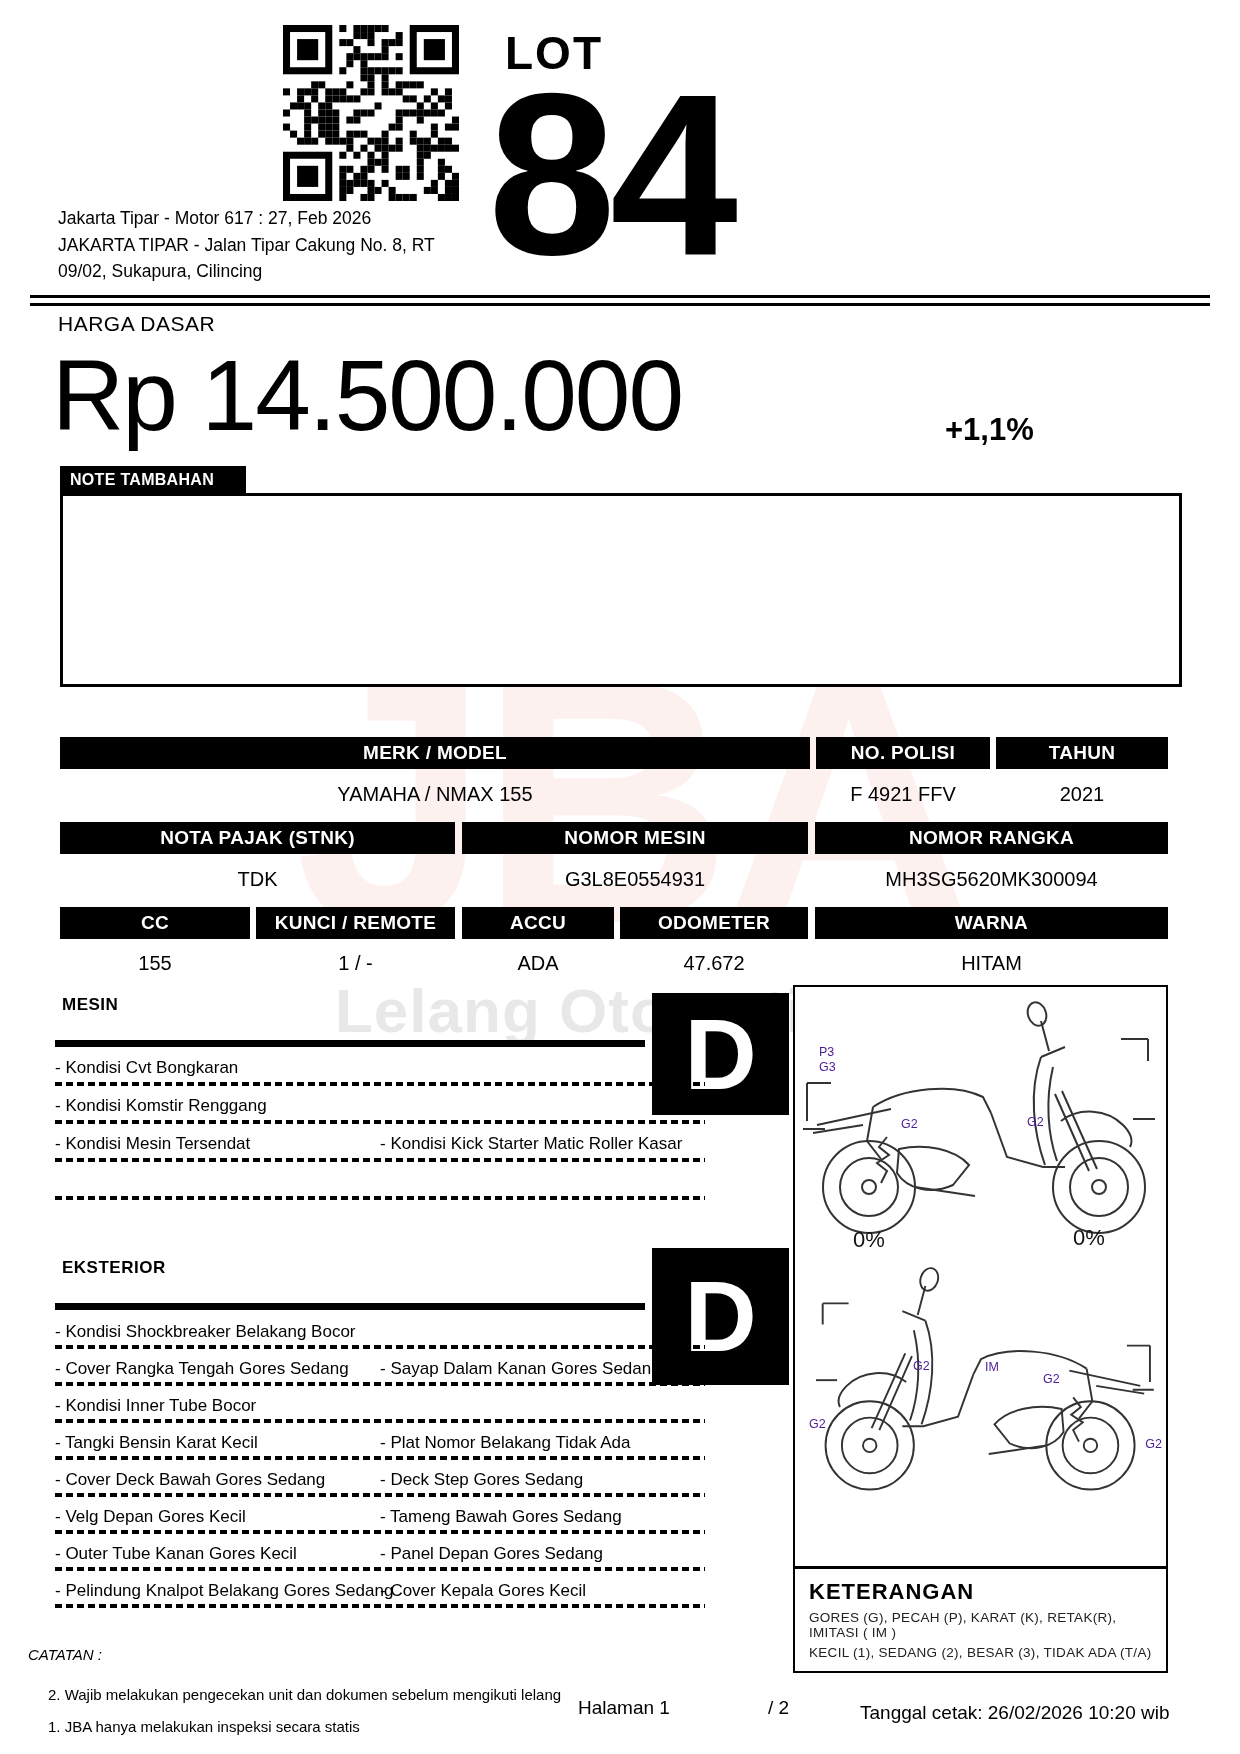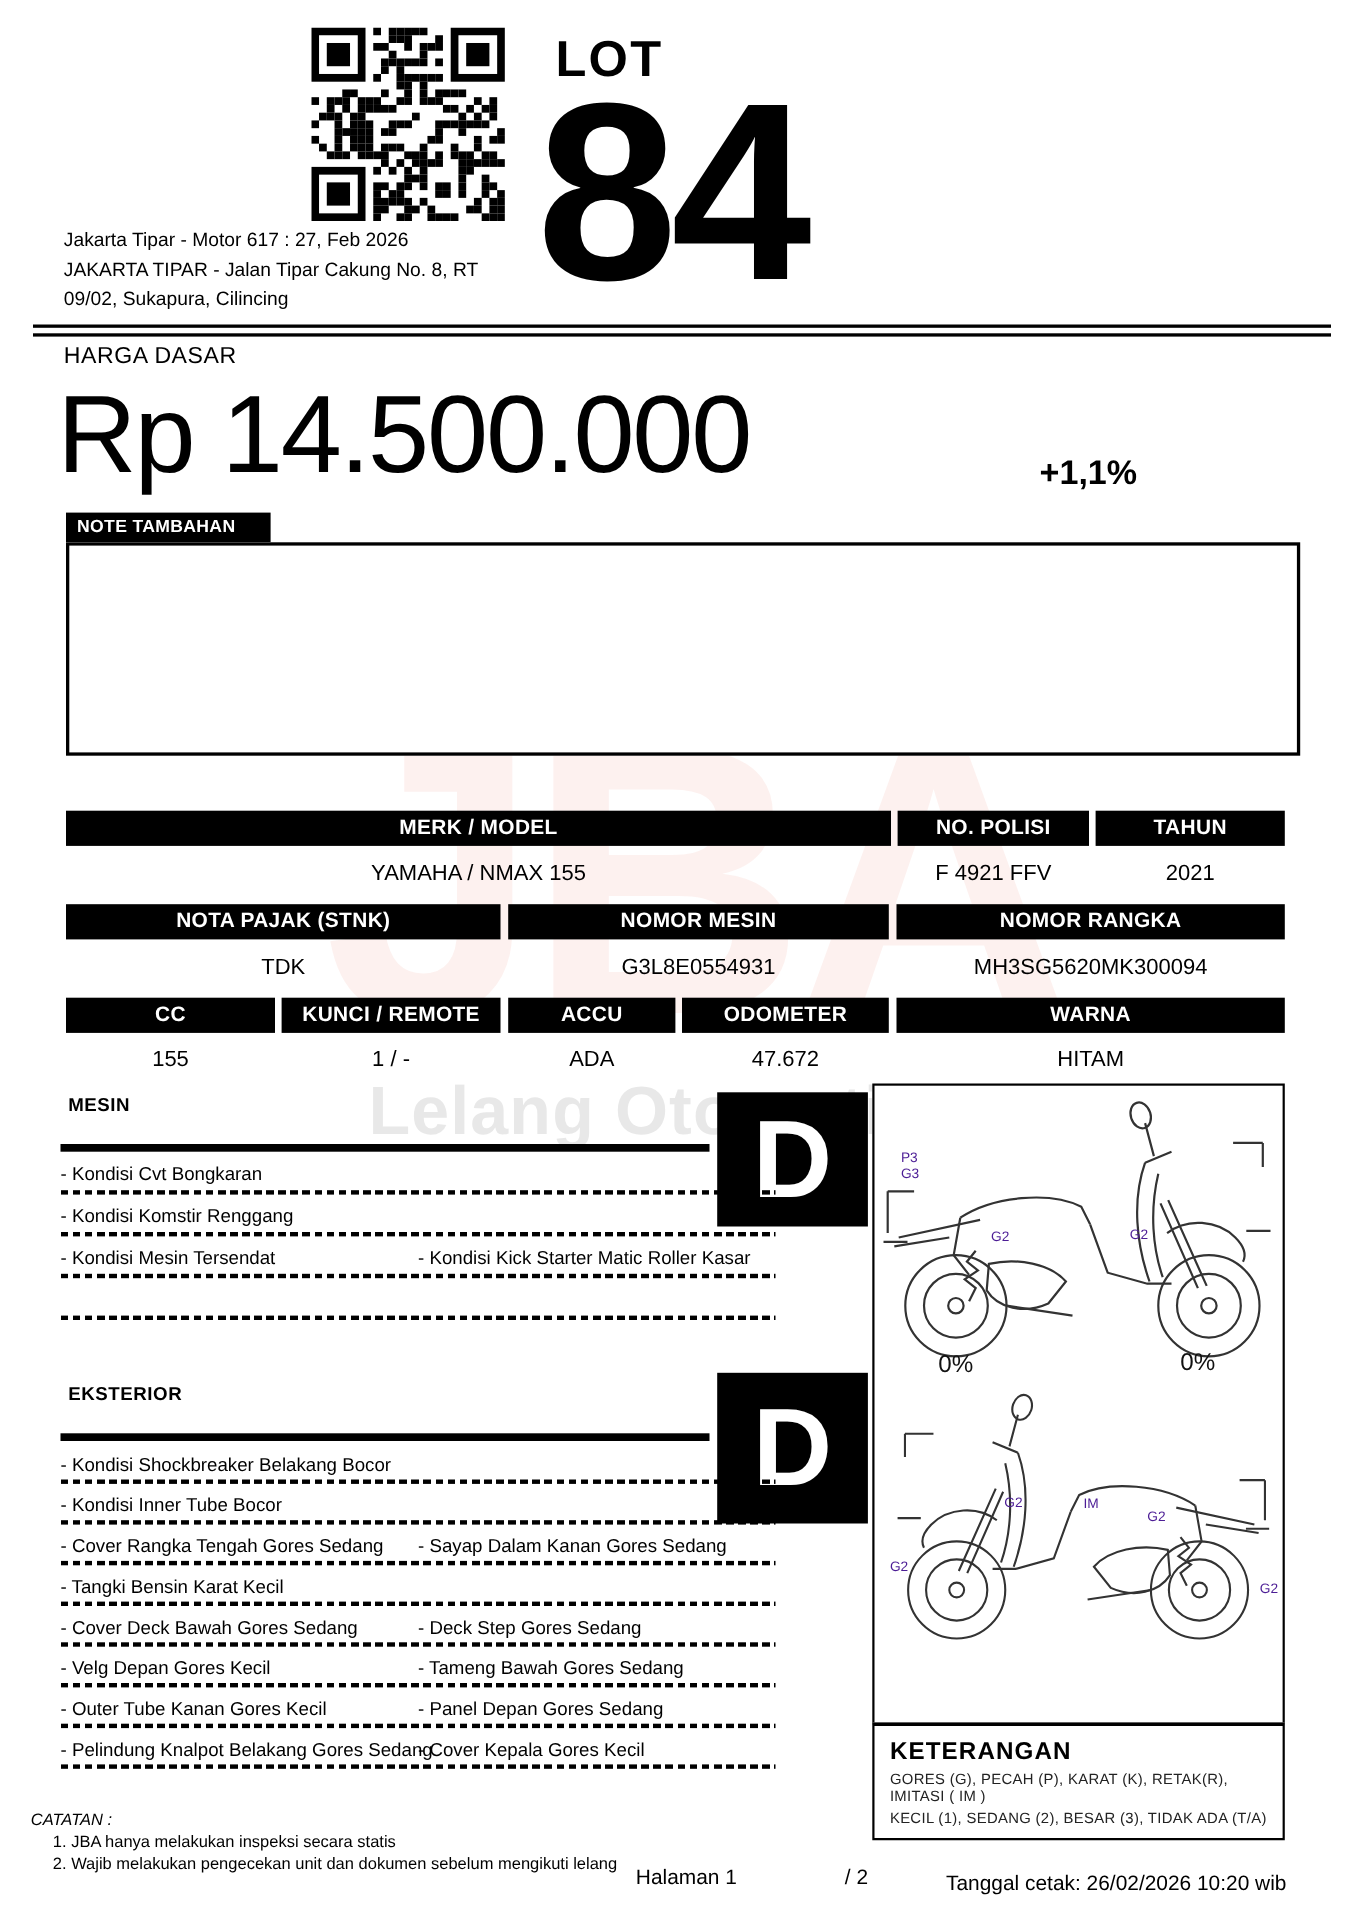--- a/index.html
+++ b/index.html
@@ -376,29 +376,30 @@
   <div class="abs sec-title z" style="left:62px;top:1258px">EKSTERIOR</div>
   <div class="abs sec-bar z" style="left:55px;top:1303px;width:590px"></div>
   <div class="abs grade z" style="left:652px;top:1248px;width:137px;height:137px">D</div>
 
   <div class="cond-list" style="top:1317px">
     <div class="cond-row h37">
       <div class="cond-left">- Kondisi Shockbreaker Belakang Bocor</div>
       <div class="cond-right"></div>
     </div>
     <div class="cond-row h37">
+      <div class="cond-left">- Cover Rangka Tengah Gores Sedang</div>
+      <div class="cond-right">- Sayap Dalam Kanan Gores Sedang</div>
+    </div>
+    <div class="cond-row h37">
       <div class="cond-left">- Kondisi Inner Tube Bocor</div>
       <div class="cond-right"></div>
     </div>
     <div class="cond-row h37">
-      <div class="cond-left">- Cover Rangka Tengah Gores Sedang</div>
-      <div class="cond-right">- Sayap Dalam Kanan Gores Sedang</div>
-    </div>
-    <div class="cond-row h37">
       <div class="cond-left">- Tangki Bensin Karat Kecil</div>
+      <div class="cond-right">- Plat Nomor Belakang Tidak Ada</div>
     </div>
     <div class="cond-row h37">
       <div class="cond-left">- Cover Deck Bawah Gores Sedang</div>
       <div class="cond-right">- Deck Step Gores Sedang</div>
     </div>
     <div class="cond-row h37">
       <div class="cond-left">- Velg Depan Gores Kecil</div>
       <div class="cond-right">- Tameng Bawah Gores Sedang</div>
     </div>
     <div class="cond-row h37">
@@ -479,20 +480,20 @@
     <div class="dlabel" style="right:4px;top:450px">G2</div>
   </div>
 
   <div class="abs legend-box z">
     <div class="legend-title">KETERANGAN</div>
     <div class="legend-line">GORES (G), PECAH (P), KARAT (K), RETAK(R), IMITASI ( IM )</div>
     <div class="legend-line">KECIL (1), SEDANG (2), BESAR (3), TIDAK ADA (T/A)</div>
   </div>
 
   <div class="abs catatan-title z">CATATAN :</div>
-  <div class="abs catatan-item z" style="top:1666px">1. JBA hanya melakukan inspeksi secara statis</div>
+  <div class="abs catatan-item z" style="top:1718px">1. JBA hanya melakukan inspeksi secara statis</div>
   <div class="abs catatan-item z" style="top:1686px">2. Wajib melakukan pengecekan unit dan dokumen sebelum mengikuti lelang</div>
 
   <div class="abs foot-page z">Halaman 1</div>
   <div class="abs foot-of z">/ 2</div>
   <div class="abs foot-print z">Tanggal cetak: 26/02/2026 10:20 wib</div>
 
 </div>
 
 </body></html>

